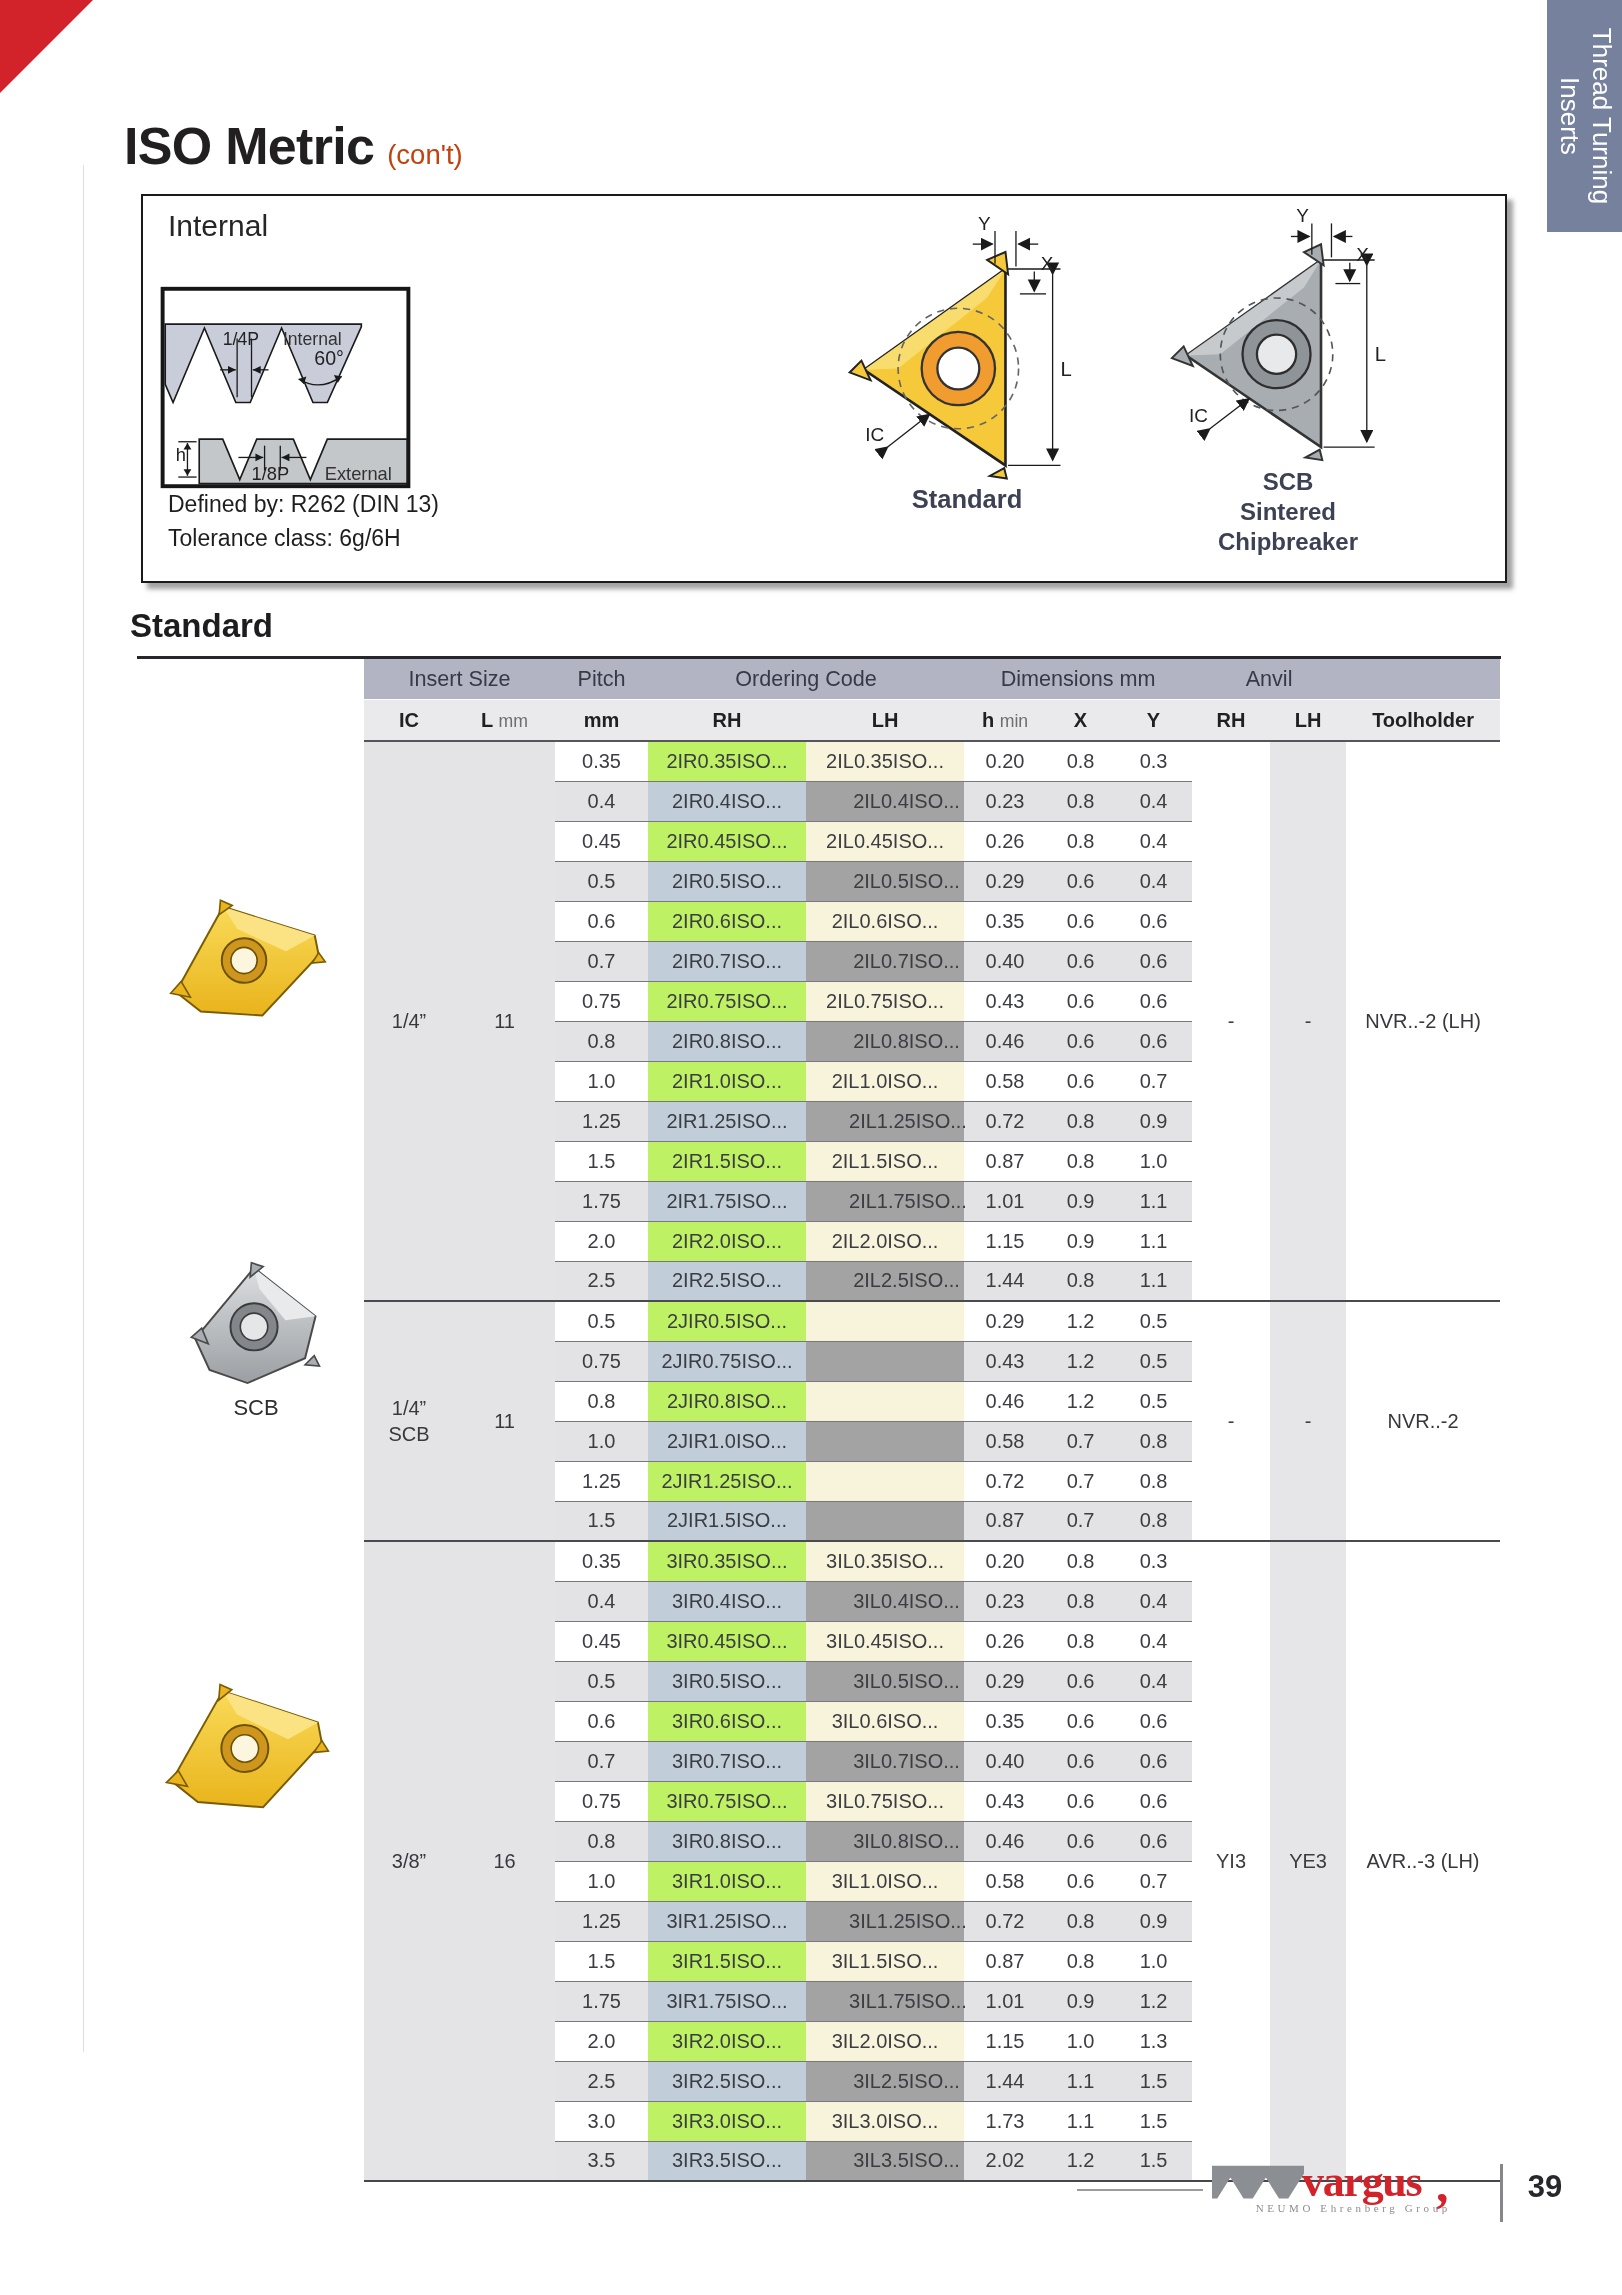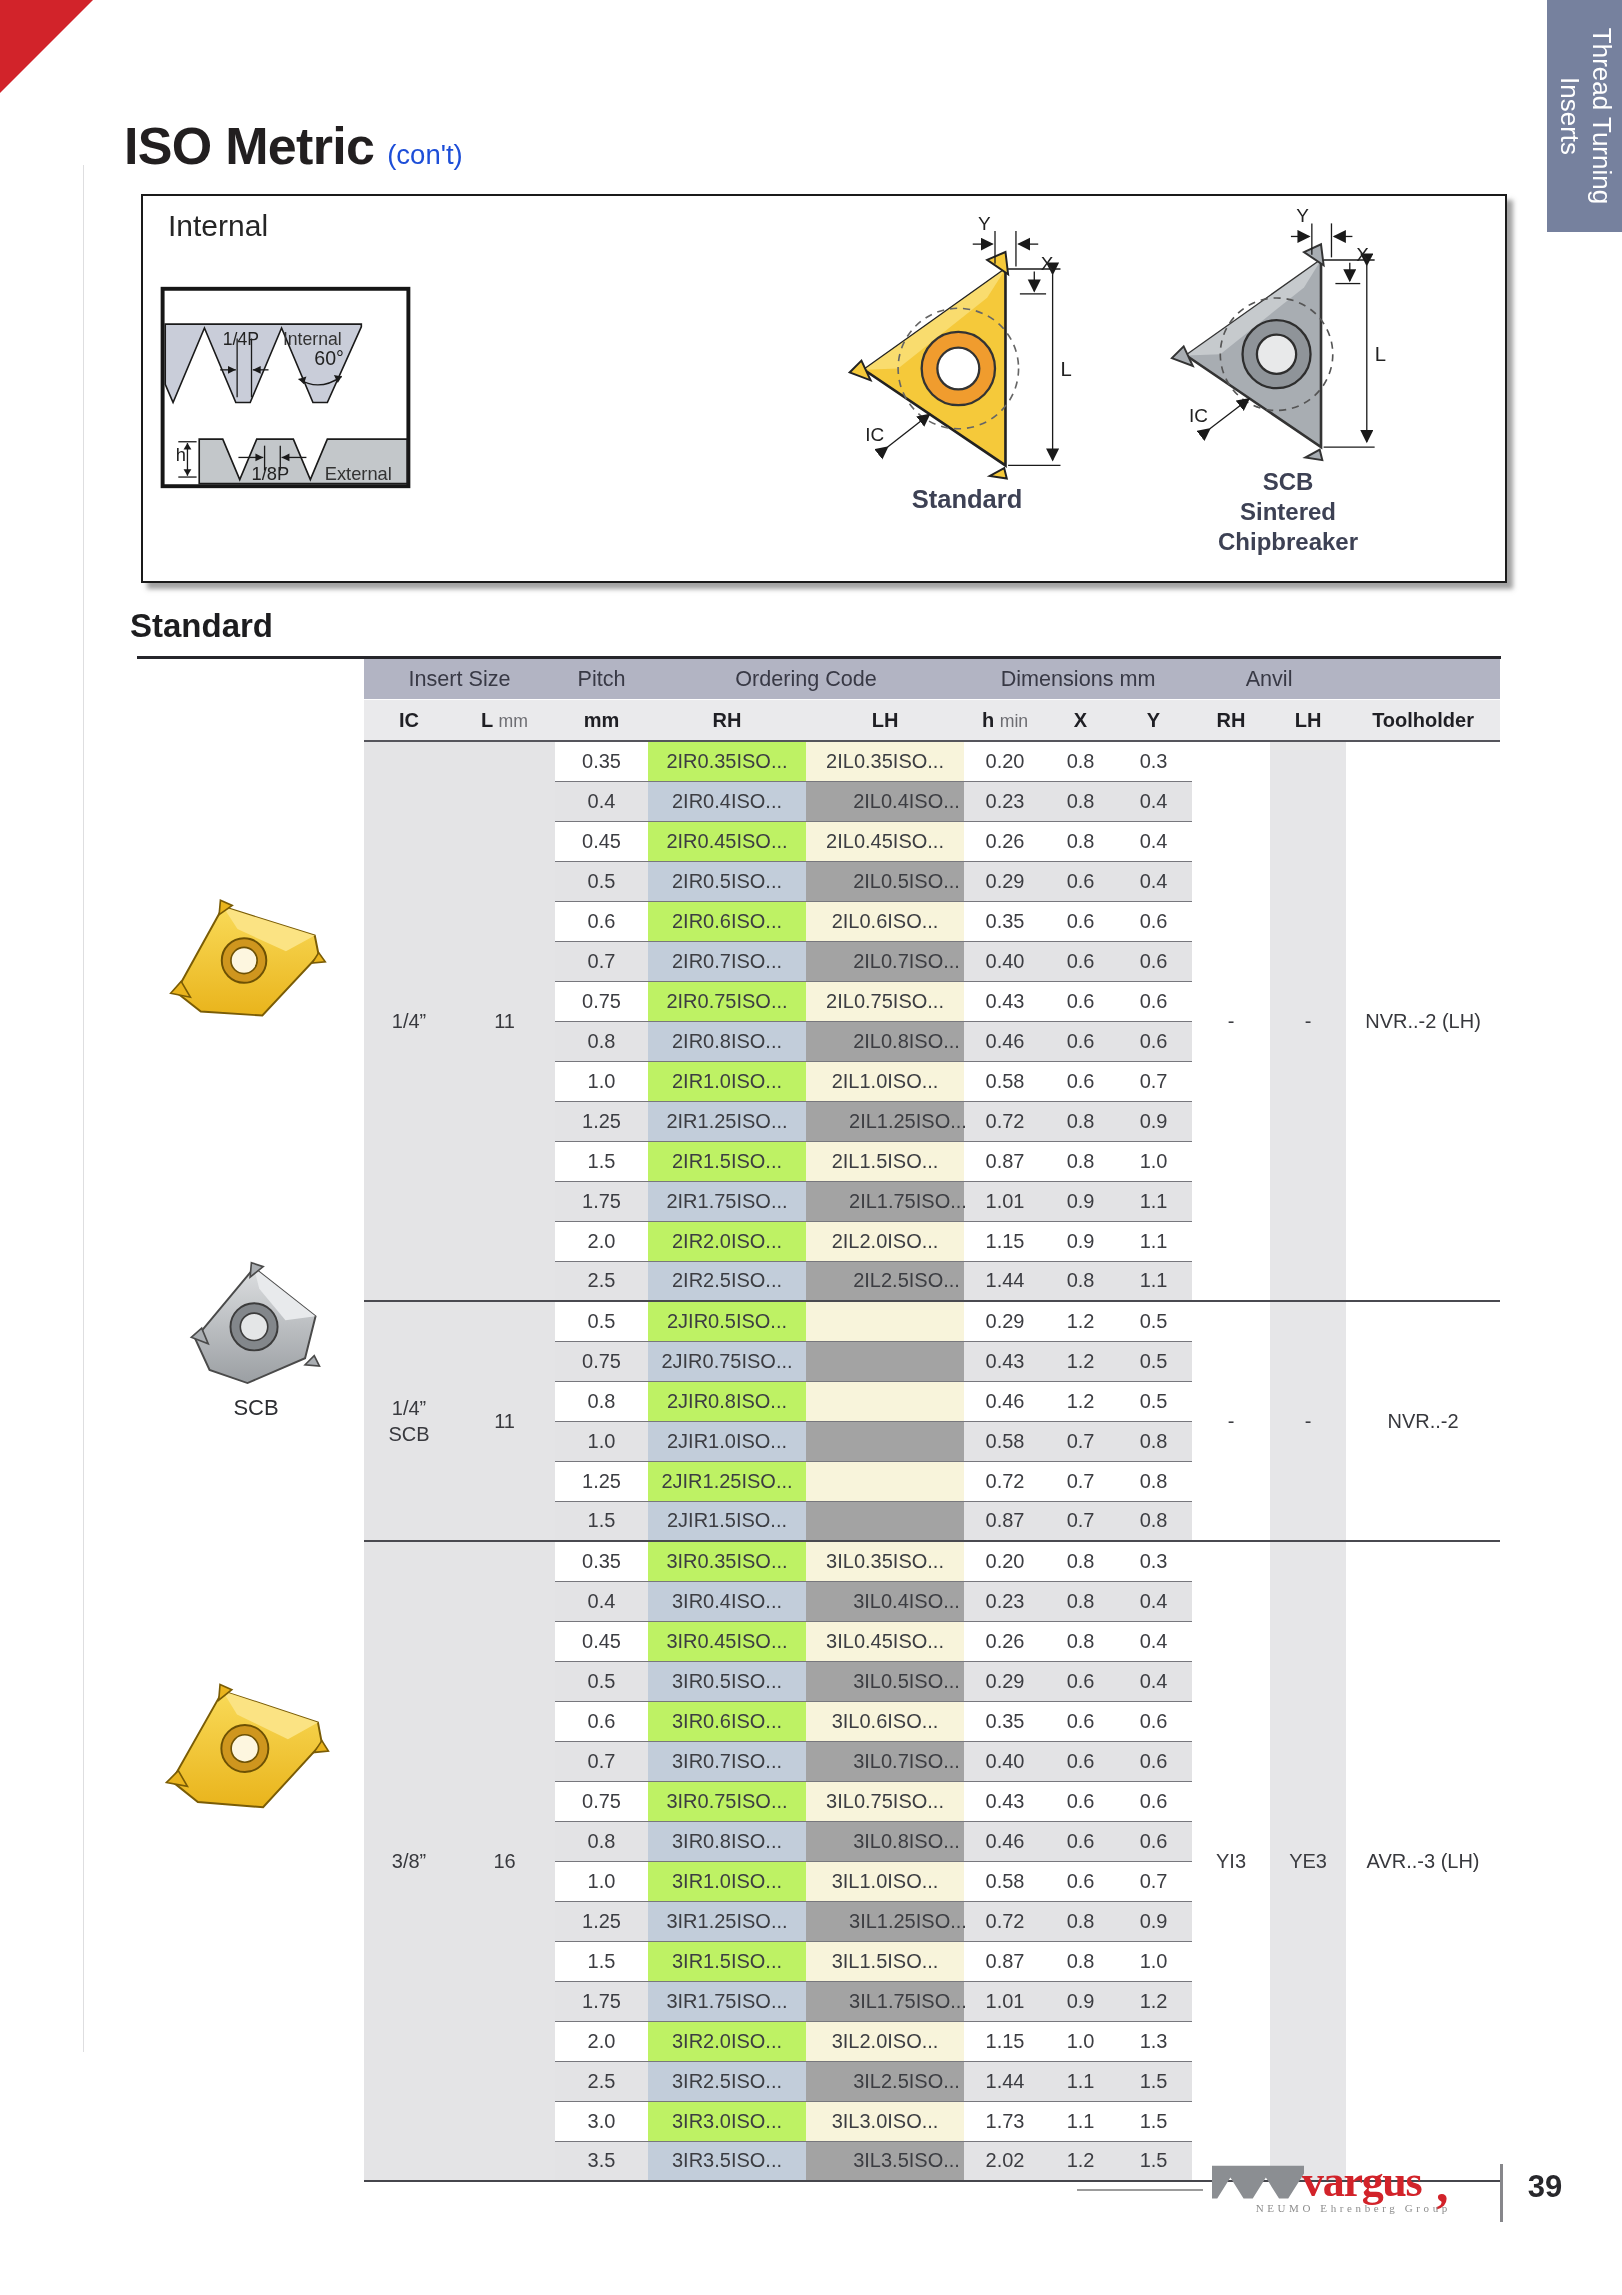--- a/index.html
+++ b/index.html
@@ -8,21 +8,21 @@
 
   
   .corner-red{left:0;top:0;width:0;height:0;border-top:93px solid #d2232a;border-right:93px solid transparent;}
   .side-tab{left:1547px;top:0;width:76px;height:232px;background:#76819e;}
   .side-tab .rot{position:absolute;left:0;top:0;width:232px;height:76px;transform:rotate(90deg) translateY(-76px);transform-origin:left top;display:flex;flex-direction:column;justify-content:center;align-items:center;color:#fff;font-size:26px;line-height:1.22;}
   .margin-line{left:83px;top:165px;width:1.3px;height:1887px;background:#dedee0;}
 
   
   .title{left:124px;top:116px;display:flex;align-items:baseline;white-space:nowrap;}
   .title .t1{font-size:52px;font-weight:800;color:#221f20;letter-spacing:-0.7px;text-align:right;}
-  .title .t2{font-size:27.5px;font-weight:400;color:#1d4ed8;margin-left:13px;}
+  .title .t2{font-size:27.5px;font-weight:400;color:#c2410c;margin-left:13px;}
 
   
   .internal-box{left:141px;top:194px;width:1362px;height:385px;background:#fff;border:2.6px solid #1a1a1a;box-shadow:5.9px 5.9px 4.6px rgba(70,70,70,.5);}
   .box-heading{left:25px;top:13px;font-size:30px;color:#262626;}
   .defined-lines{left:25px;top:291px;font-size:23px;color:#1e1e1e;line-height:34px;}
   .std-caption{left:667px;top:289px;width:314px;text-align:center;font-size:25.5px;font-weight:700;color:#3d4154;}
   .scb-caption{left:988px;top:271px;width:314px;text-align:center;font-size:24px;font-weight:700;color:#3d4154;line-height:30px;}
 
   
   .section-title{left:130px;top:607px;font-size:33px;font-weight:800;color:#1d1d1f;}
@@ -109,20 +109,24 @@
     <line x1="160" y1="244" x2="160" y2="282" stroke="#1a1a1a" stroke-width="2"></line>
     <line x1="184" y1="244" x2="184" y2="282" stroke="#1a1a1a" stroke-width="2"></line>
     <line x1="120" y1="262" x2="158" y2="262" stroke="#1a1a1a" stroke-width="2"></line>
     <polygon points="158,262 146,256 146,268" fill="#1a1a1a"></polygon>
     <line x1="224" y1="262" x2="186" y2="262" stroke="#1a1a1a" stroke-width="2"></line>
     <polygon points="186,262 198,256 198,268" fill="#1a1a1a"></polygon>
     <text x="140" y="296" font-size="28" fill="#222">1/8P</text>
     <text x="252" y="296" font-size="28" fill="#333">External</text>
   </svg>
 
+  <div class="abs defined-lines">
+    <div>Defined by: R262 (DIN 13)</div>
+    <div>Tolerance class: 6g/6H</div>
+  </div>
 
   <svg class="abs" style="left:687px;top:18.3px;" width="275" height="275" viewBox="0 0 420 420">
     <defs>
       <marker id="ma" markerWidth="12" markerHeight="12" refX="9" refY="5" orient="auto">
           <path d="M0,0 L10,5 L0,10 Z" fill="#1a1a1a"></path>
         </marker>
     </defs>
     <polygon points="52,238 268,84 268,384" fill="#f5c93a" stroke="#222" stroke-width="4"></polygon>
     <polygon points="52,238 268,84 240,128 104,236" fill="#f9dc6e"></polygon>
     <polygon points="240,70 268,58 272,92" fill="#f5c93a" stroke="#222" stroke-width="3"></polygon>

